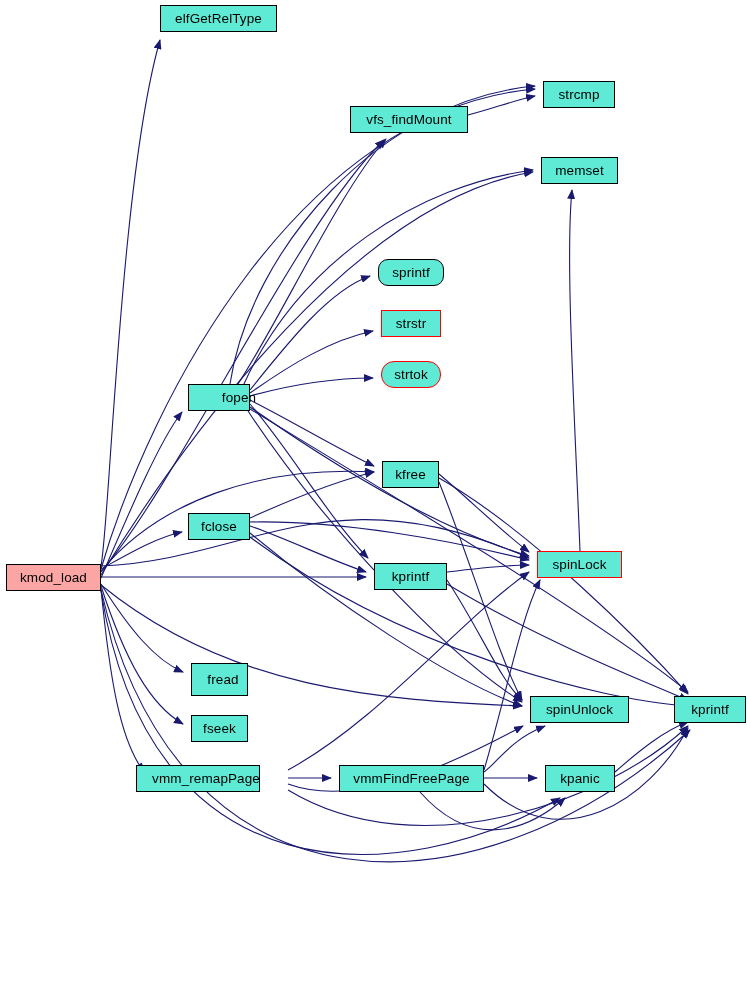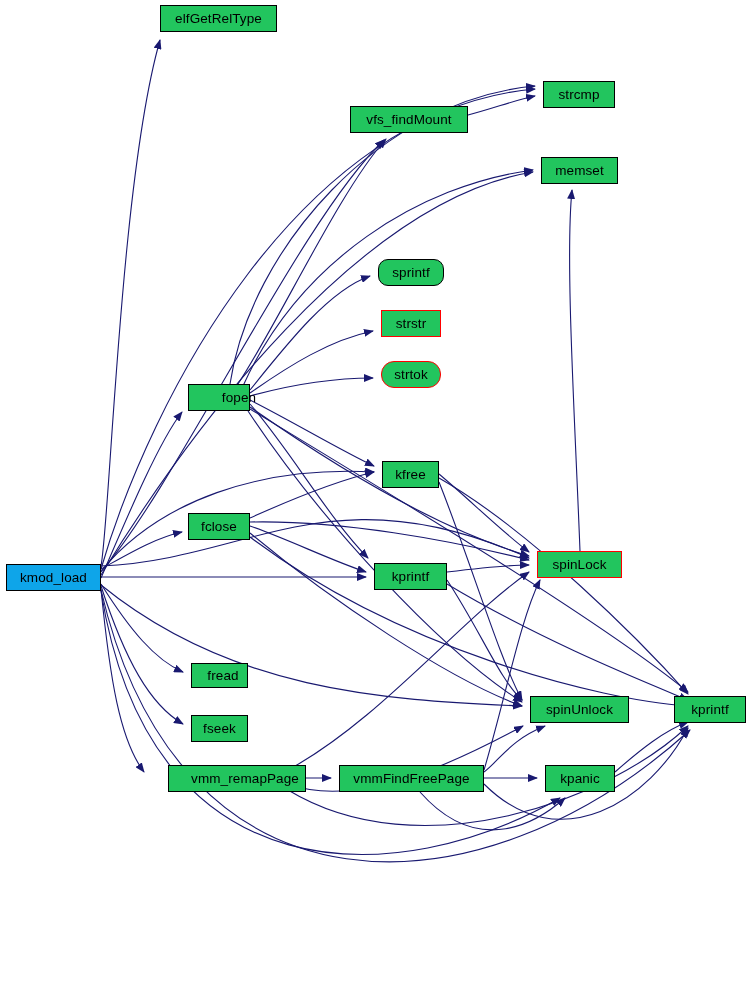--- a/index.html
+++ b/index.html
@@ -1,23 +1,23 @@
 <!DOCTYPE html>
 <html><head>
 <meta charset="utf-8">
 <style>
   html,body{margin:0;padding:0;background:#ffffff;}
   body{width:747px;height:1000px;font-family:"Liberation Sans",sans-serif;}
   #graph{position:relative;width:747px;height:1000px;overflow:hidden;}
   svg.edges{position:absolute;left:0;top:0;width:747px;height:1000px;}
   .node{position:absolute;box-sizing:border-box;border:1px solid #000000;
-        background:#22c55e;display:flex;align-items:center;justify-content:center;
+        background:#5eead4;display:flex;align-items:center;justify-content:center;
         font-size:13.5px;color:#000000;white-space:nowrap;height:27px;letter-spacing:.1px;}
   .node.red{border-color:#ff0000;}
-  .node.root{background:#0ea5e9;border-color:#000000;}
+  .node.root{background:#fca5a5;border-color:#000000;}
   .node span{pointer-events:none;}
 </style>
 </head>
 <body>
 
 <div id="graph">
   <svg class="edges" viewBox="0 0 747 1000">
     <defs>
       <marker id="ah" markerWidth="10" markerHeight="8" refX="9" refY="4" orient="auto" markerUnits="userSpaceOnUse">
         <path d="M0,0 L10,4 L0,8 Z" fill="#191970"></path>
@@ -108,33 +108,33 @@
       </div>
       <div class="node" style="left: 188px; top: 513px; width: 62px; height: 27px;">
         <span>fclose</span>
       </div>
       <div class="node" style="left: 374px; top: 563px; width: 73px; height: 27px;">
         <span>kprintf</span>
       </div>
       <div class="node red" style="left: 537px; top: 551px; width: 85px; height: 27px;">
         <span>spinLock</span>
       </div>
-      <div class="node" style="left: 191px; top: 663px; width: 57px; height: 25px; padding-left: 7px;">
+      <div class="node" style="left: 191px; top: 663px; width: 57px; height: 33px; padding-left: 7px;">
         <span>fread</span>
       </div>
       <div class="node" style="left: 191px; top: 715px; width: 57px; height: 27px;">
         <span>fseek</span>
       </div>
       <div class="node" style="left: 530px; top: 696px; width: 99px; height: 27px;">
         <span>spinUnlock</span>
       </div>
       <div class="node" style="left: 674px; top: 696px; width: 72px; height: 27px;">
         <span>kprintf</span>
       </div>
-      <div class="node" style="left: 168px; top: 765px; width: 138px; height: 27px; padding-left: 16px;">
+      <div class="node" style="left: 136px; top: 765px; width: 124px; height: 27px; padding-left: 16px;">
         <span>vmm_remapPage</span>
       </div>
       <div class="node" style="left: 339px; top: 765px; width: 145px; height: 27px;">
         <span>vmmFindFreePage</span>
       </div>
       <div class="node" style="left: 545px; top: 765px; width: 70px; height: 27px;">
         <span>kpanic</span>
       </div>
     </div>
 </div>

